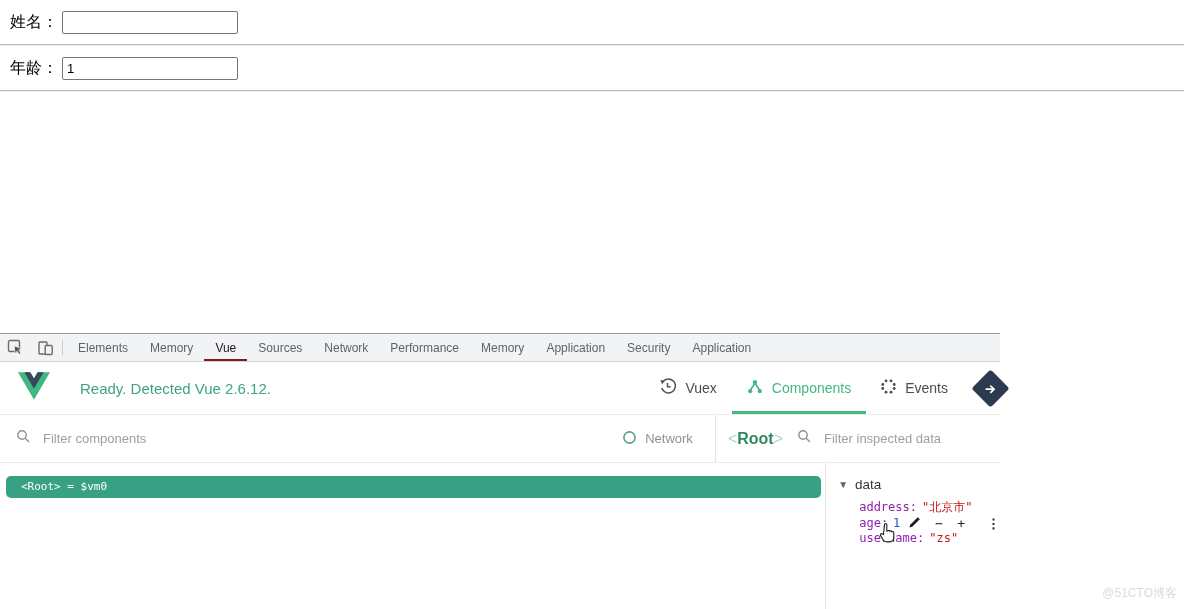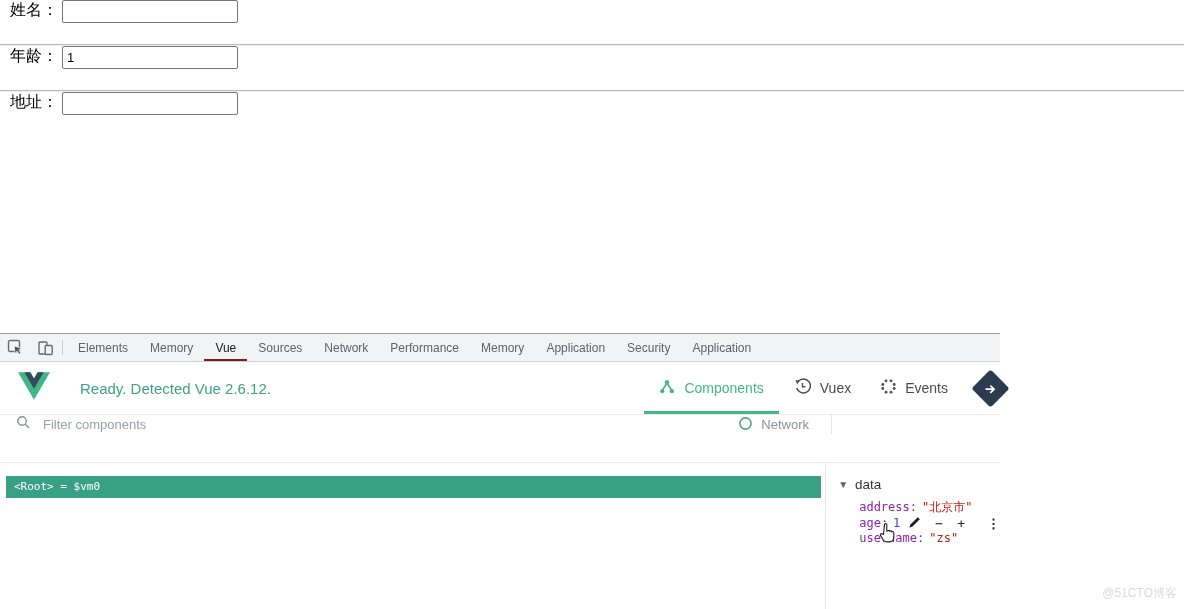--- a/index.html
+++ b/index.html
@@ -1,21 +1,21 @@
 <!DOCTYPE html>
 <html><head>
 <meta charset="utf-8">
 <style>
   * { margin:0; padding:0; box-sizing:border-box; }
   html,body { width:1184px; height:609px; background:#fff; overflow:hidden;
               font-family:"Liberation Sans", sans-serif; position:relative; }
 
   
   .form-area { width:100%; }
-  .form-row { height:44px; display:flex; align-items:flex-start; padding-left:10px; }
+  .form-row { height:44px; display:flex; align-items:center; padding-left:10px; }
   .form-label { font-size:16px; color:#000; margin-right:4px; white-space:nowrap; }
   .form-input { width:176px; height:23px; border:1px solid #757575; border-radius:2px;
                 font-size:13px; padding:1px 4px; font-family:"Liberation Sans", sans-serif; }
   hr.form-divider { border:none; border-top:1px solid #b9b9b9; border-bottom:1px solid #f0f0f0; height:0; }
 
   
   .devtools { position:absolute; left:0; top:333px; width:1000px; bottom:0;
               border-top:1px solid #9d9d9d; background:#fff; }
 
   .dt-tabbar { height:28px; background:#f2f3f4; border-bottom:1px solid #d0d3d6;
@@ -30,39 +30,39 @@
   .vue-status { margin-left:30px; font-size:15px; color:#3fa37f; }
   .vue-header-spacer { flex:1; }
   .vue-nav-item { height:100%; display:flex; align-items:center; gap:9px; padding:0 15px;
                   font-size:14px; color:#4c4c4c; cursor:pointer; }
   .vue-nav-item.active { color:#42b983; border-bottom:3px solid #42b983; padding-top:3px; }
   .vue-diamond { width:27px; height:27px; background:#2b3a4e; transform:rotate(45deg);
                  display:flex; align-items:center; justify-content:center;
                  margin:0 -4px 0 14px; flex:0 0 auto; border-radius:3px; cursor:pointer; }
   .vue-diamond svg { transform:rotate(-45deg); }
 
-  .vue-filterrow { height:48px; display:flex; border-bottom:1px solid #ececec;flex-direction:column; }
+  .vue-filterrow { height:48px; display:flex; border-bottom:1px solid #ececec; }
   .pane-left { width:832px; border-right:1px solid #e4e4e4; display:flex; align-items:center; }
   .pane-right { flex:1; display:flex; align-items:center; padding-left:12px; }
   .search-icon { margin-left:16px; flex:0 0 auto; }
   .filter-input { border:none; outline:none; font-size:13px; color:#444; margin-left:12px; flex:1;
                   font-family:"Liberation Sans", sans-serif; background:transparent; }
   .filter-input::placeholder { color:#9aa0a6; }
   .select-btn { display:flex; align-items:center; gap:8px; margin-right:22px; cursor:pointer;
                 font-size:13px; color:#8a9297; flex:0 0 auto; }
   .root-tag { font-size:16px; white-space:nowrap; }
   .root-tag .bracket { color:#a9d3c3; }
   .root-tag .name { color:#31875f; font-weight:bold; }
   .pane-right .search-icon { margin-left:14px; }
 
   .vue-content { display:flex; height:147px; }
   .tree-pane { width:832px; border-right:1px solid #e4e4e4; padding-top:13px; }
-  .tree-selected { margin:0 4px 12px 6px; height:22px; background:#38a183; border-radius:0;
+  .tree-selected { margin:0 4px 12px 6px; height:22px; background:#38a183; border-radius:5px;
                    color:#fff; font-family:"DejaVu Sans Mono", monospace; font-size:11px;
-                   line-height:22px; padding-left:8px; cursor:pointer; }
+                   line-height:22px; padding-left:15px; cursor:pointer; }
   .inspector-pane { flex:1; padding:14px 0 0 12px; position:relative; }
   .section-header { display:flex; align-items:center; gap:7px; cursor:pointer; }
   .tri { font-size:10px; color:#666; }
   .section-label { font-size:13.5px; color:#333; }
   .prop-rows { margin:8px 0 0 21px; font-family:"DejaVu Sans Mono", monospace; font-size:12px; line-height:15.5px; }
   .prop-row { white-space:nowrap; display:flex; align-items:center; }
   .prop-key { color:#8e24aa; }
   .prop-colon { color:#8e24aa; margin-right:5px; }
   .val-string { color:#c41a16; }
   .val-number { color:#2850c8; }
@@ -80,24 +80,20 @@
   <div class="form-row">
     <span class="form-label">姓名：</span>
     <input class="form-input" value="" style="">
   </div>
   <hr class="form-divider">
   <div class="form-row">
     <span class="form-label">年龄：</span>
     <input class="form-input" value="1" style="">
   </div>
   <hr class="form-divider">
-  <div class="form-row">
-    <span class="form-label">地址：</span>
-    <input class="form-input" value="" style="">
-  </div>
 </div>
 
 <div class="devtools">
 
   <div class="dt-tabbar">
     <div class="dt-iconbtn">
       <svg width="17" height="17" viewBox="0 0 17 17">
         <rect x="1.5" y="1.5" width="11" height="11" rx="1.5" fill="none" stroke="#6b6b6b" stroke-width="1.4"></rect>
         <path d="M7.2 6.8 L15 9.8 L11.6 10.9 L13.9 14 L12.2 15.2 L10 12.1 L8 14.8 Z" fill="#545454" stroke="#fff" stroke-width="0.7"></path>
       </svg>
@@ -124,41 +120,41 @@
   <div class="vue-header">
     <div class="vue-logo">
       <svg width="32" height="28" viewBox="0 0 256 221">
         <path fill="#41B883" d="M204.8 0 H256 L128 220.8 L0 0 h97.92 L128 51.2 L157.44 0 Z"></path>
         <path fill="#35495E" d="M204.8 0 L128 132.48 L51.2 0 h46.72 L128 51.2 L157.44 0 Z"></path>
       </svg>
     </div>
     <span class="vue-status">Ready. Detected Vue 2.6.12.</span>
     <div class="vue-header-spacer"></div>
 
+    <div class="vue-nav-item">
+      <span>
+        <svg width="17" height="17" viewBox="0 0 17 17">
+          <path d="M4.2 3.2 A7 7 0 1 1 2.7 10" fill="none" stroke="#4c4c4c" stroke-width="1.5"></path>
+          <path d="M1.4 2.2 L5.9 2.6 L3.2 6.2 Z" fill="#4c4c4c"></path>
+          <path d="M8.5 5 v3.8 h3" fill="none" stroke="#4c4c4c" stroke-width="1.4"></path>
+        </svg>
+      </span>
+      <span>Vuex</span>
+    </div>
+
     <div class="vue-nav-item active">
       <span>
         <svg width="16" height="16" viewBox="0 0 16 16">
           <path d="M8 4 L3.5 11 M8 4 L12.5 11" stroke="#42b983" stroke-width="1.6" fill="none"></path>
           <circle cx="8" cy="3.2" r="2.1" fill="#42b983"></circle>
           <circle cx="3.2" cy="12.2" r="2.1" fill="#42b983"></circle>
           <circle cx="12.8" cy="12.2" r="2.1" fill="#42b983"></circle>
         </svg>
       </span>
       <span>Components</span>
-    </div>
-
-    <div class="vue-nav-item">
-      <span>
-        <svg width="17" height="17" viewBox="0 0 17 17">
-          <path d="M4.2 3.2 A7 7 0 1 1 2.7 10" fill="none" stroke="#4c4c4c" stroke-width="1.5"></path>
-          <path d="M1.4 2.2 L5.9 2.6 L3.2 6.2 Z" fill="#4c4c4c"></path>
-          <path d="M8.5 5 v3.8 h3" fill="none" stroke="#4c4c4c" stroke-width="1.4"></path>
-        </svg>
-      </span>
-      <span>Vuex</span>
     </div>
 
     <div class="vue-nav-item">
       <span>
         <svg width="15" height="15" viewBox="0 0 15 15">
           <circle cx="5" cy="1.8" r="1.4" fill="#4c4c4c"></circle>
             <circle cx="10" cy="1.8" r="1.4" fill="#4c4c4c"></circle>
           <circle cx="1.8" cy="5.5" r="1.4" fill="#4c4c4c"></circle>
             <circle cx="13.2" cy="5.5" r="1.4" fill="#4c4c4c"></circle>
           <circle cx="1.8" cy="9.5" r="1.4" fill="#4c4c4c"></circle>
@@ -187,20 +183,30 @@
       </span>
       <input class="filter-input" placeholder="Filter components" style="">
       <div class="select-btn">
         <span>
           <svg width="15" height="15" viewBox="0 0 15 15">
             <circle cx="7.5" cy="7.5" r="5.6" fill="none" stroke="#55a389" stroke-width="1.6"></circle>
           </svg>
         </span>
         <span>Network</span>
       </div>
+    </div>
+    <div class="pane-right">
+      <span class="root-tag"><span class="bracket">&lt;</span><span class="name">Root</span><span class="bracket">&gt;</span></span>
+      <span class="search-icon">
+        <svg width="15" height="15" viewBox="0 0 15 15">
+          <circle cx="6" cy="6" r="4.2" fill="none" stroke="#8d9296" stroke-width="1.4"></circle>
+          <path d="M9.2 9.2 L13 13" stroke="#8d9296" stroke-width="1.4"></path>
+        </svg>
+      </span>
+      <input class="filter-input" placeholder="Filter inspected data" style="">
     </div>
   </div>
 
   <div class="vue-content">
     <div class="tree-pane">
       <div class="tree-selected">&lt;Root&gt; = $vm0</div>
     </div>
     <div class="inspector-pane">
       <div class="section-header">
         <span class="tri">▼</span>

